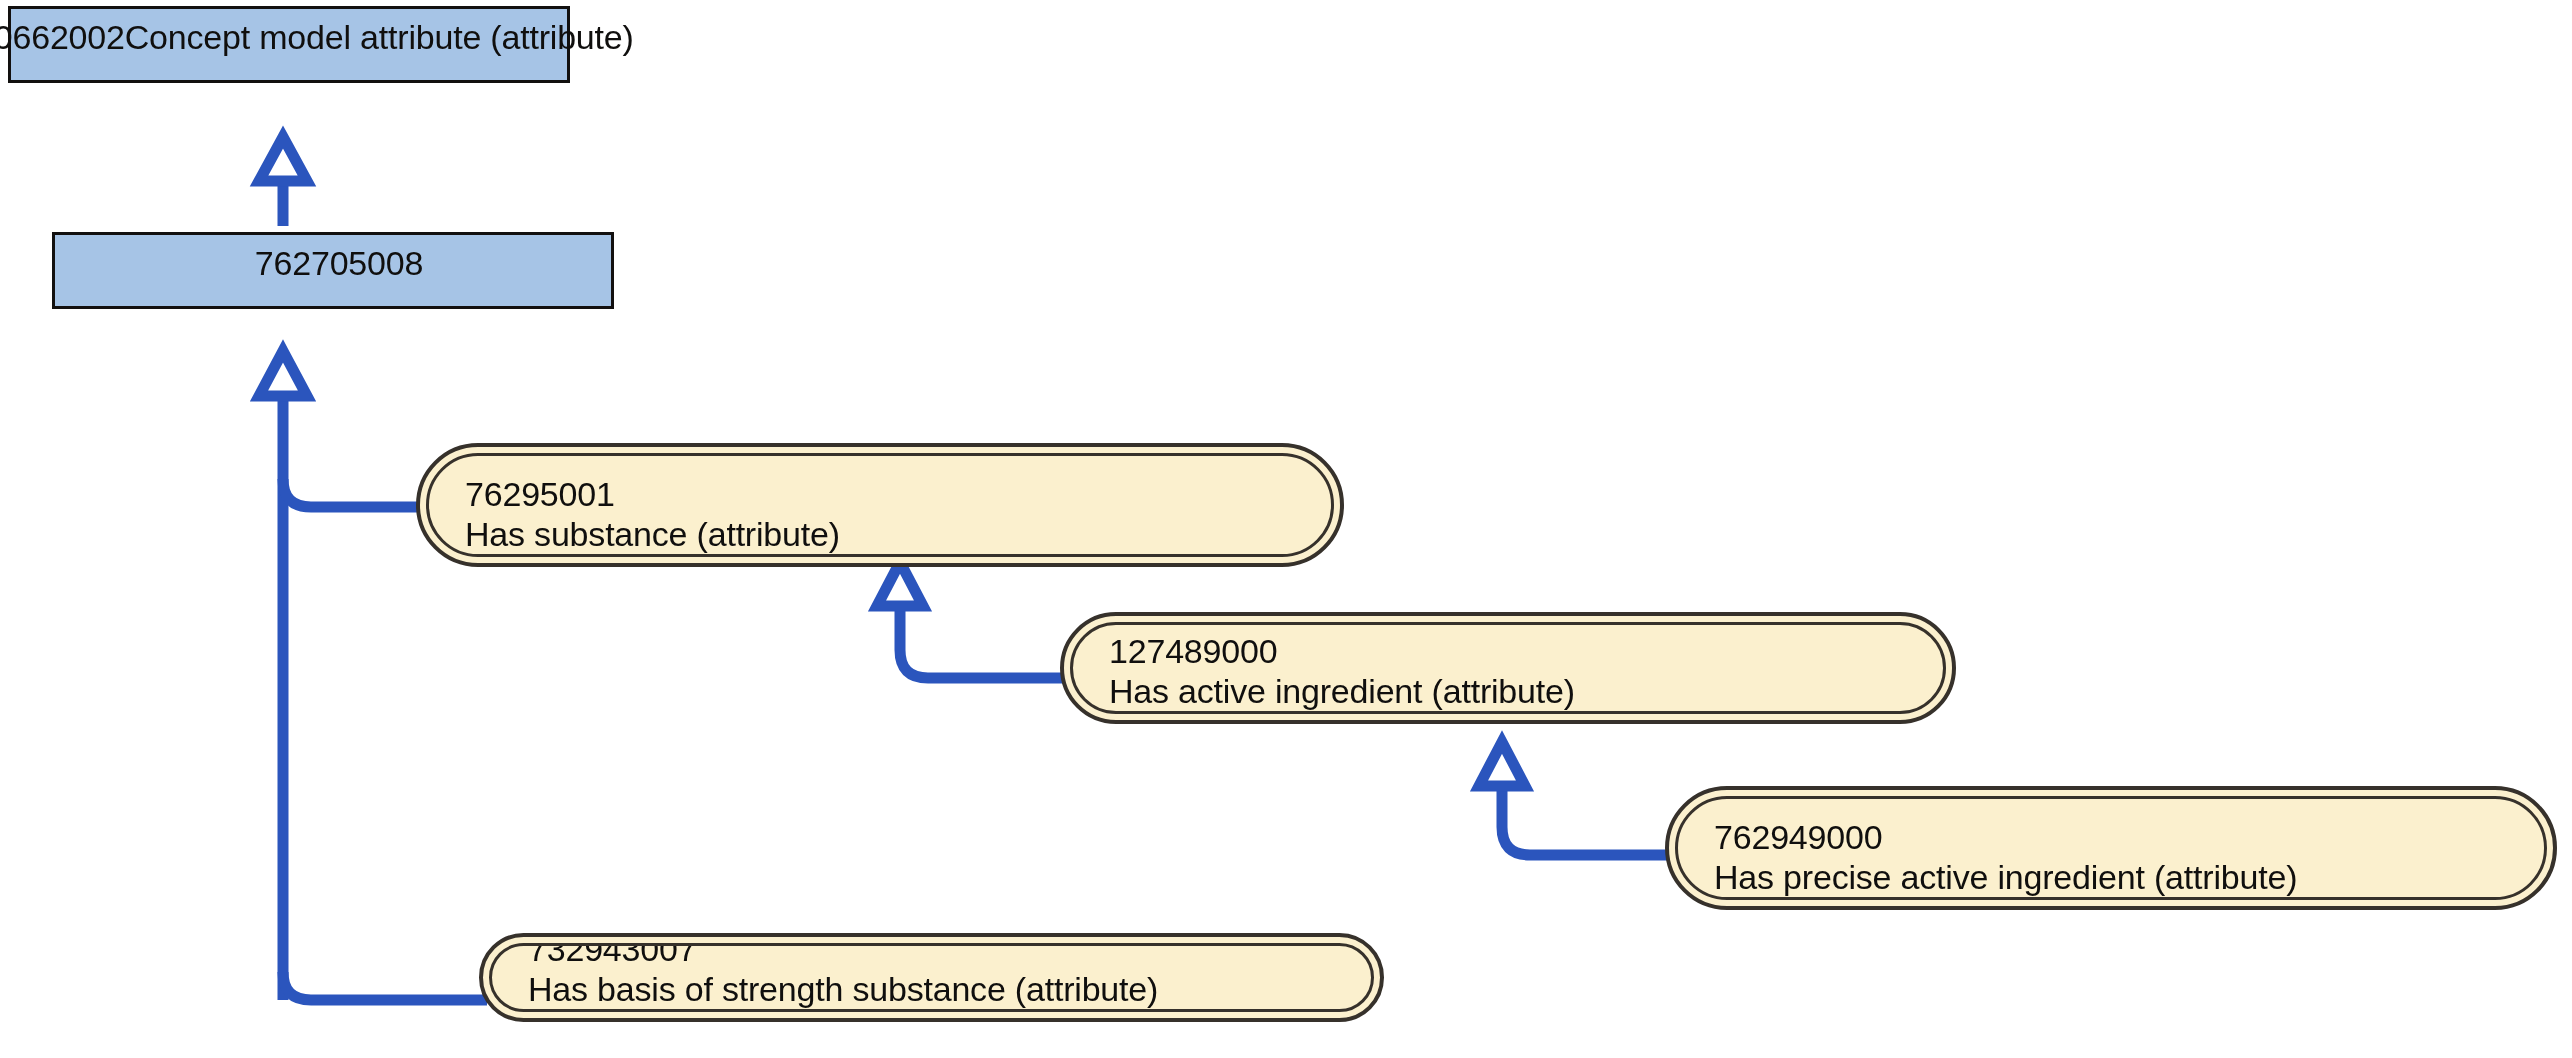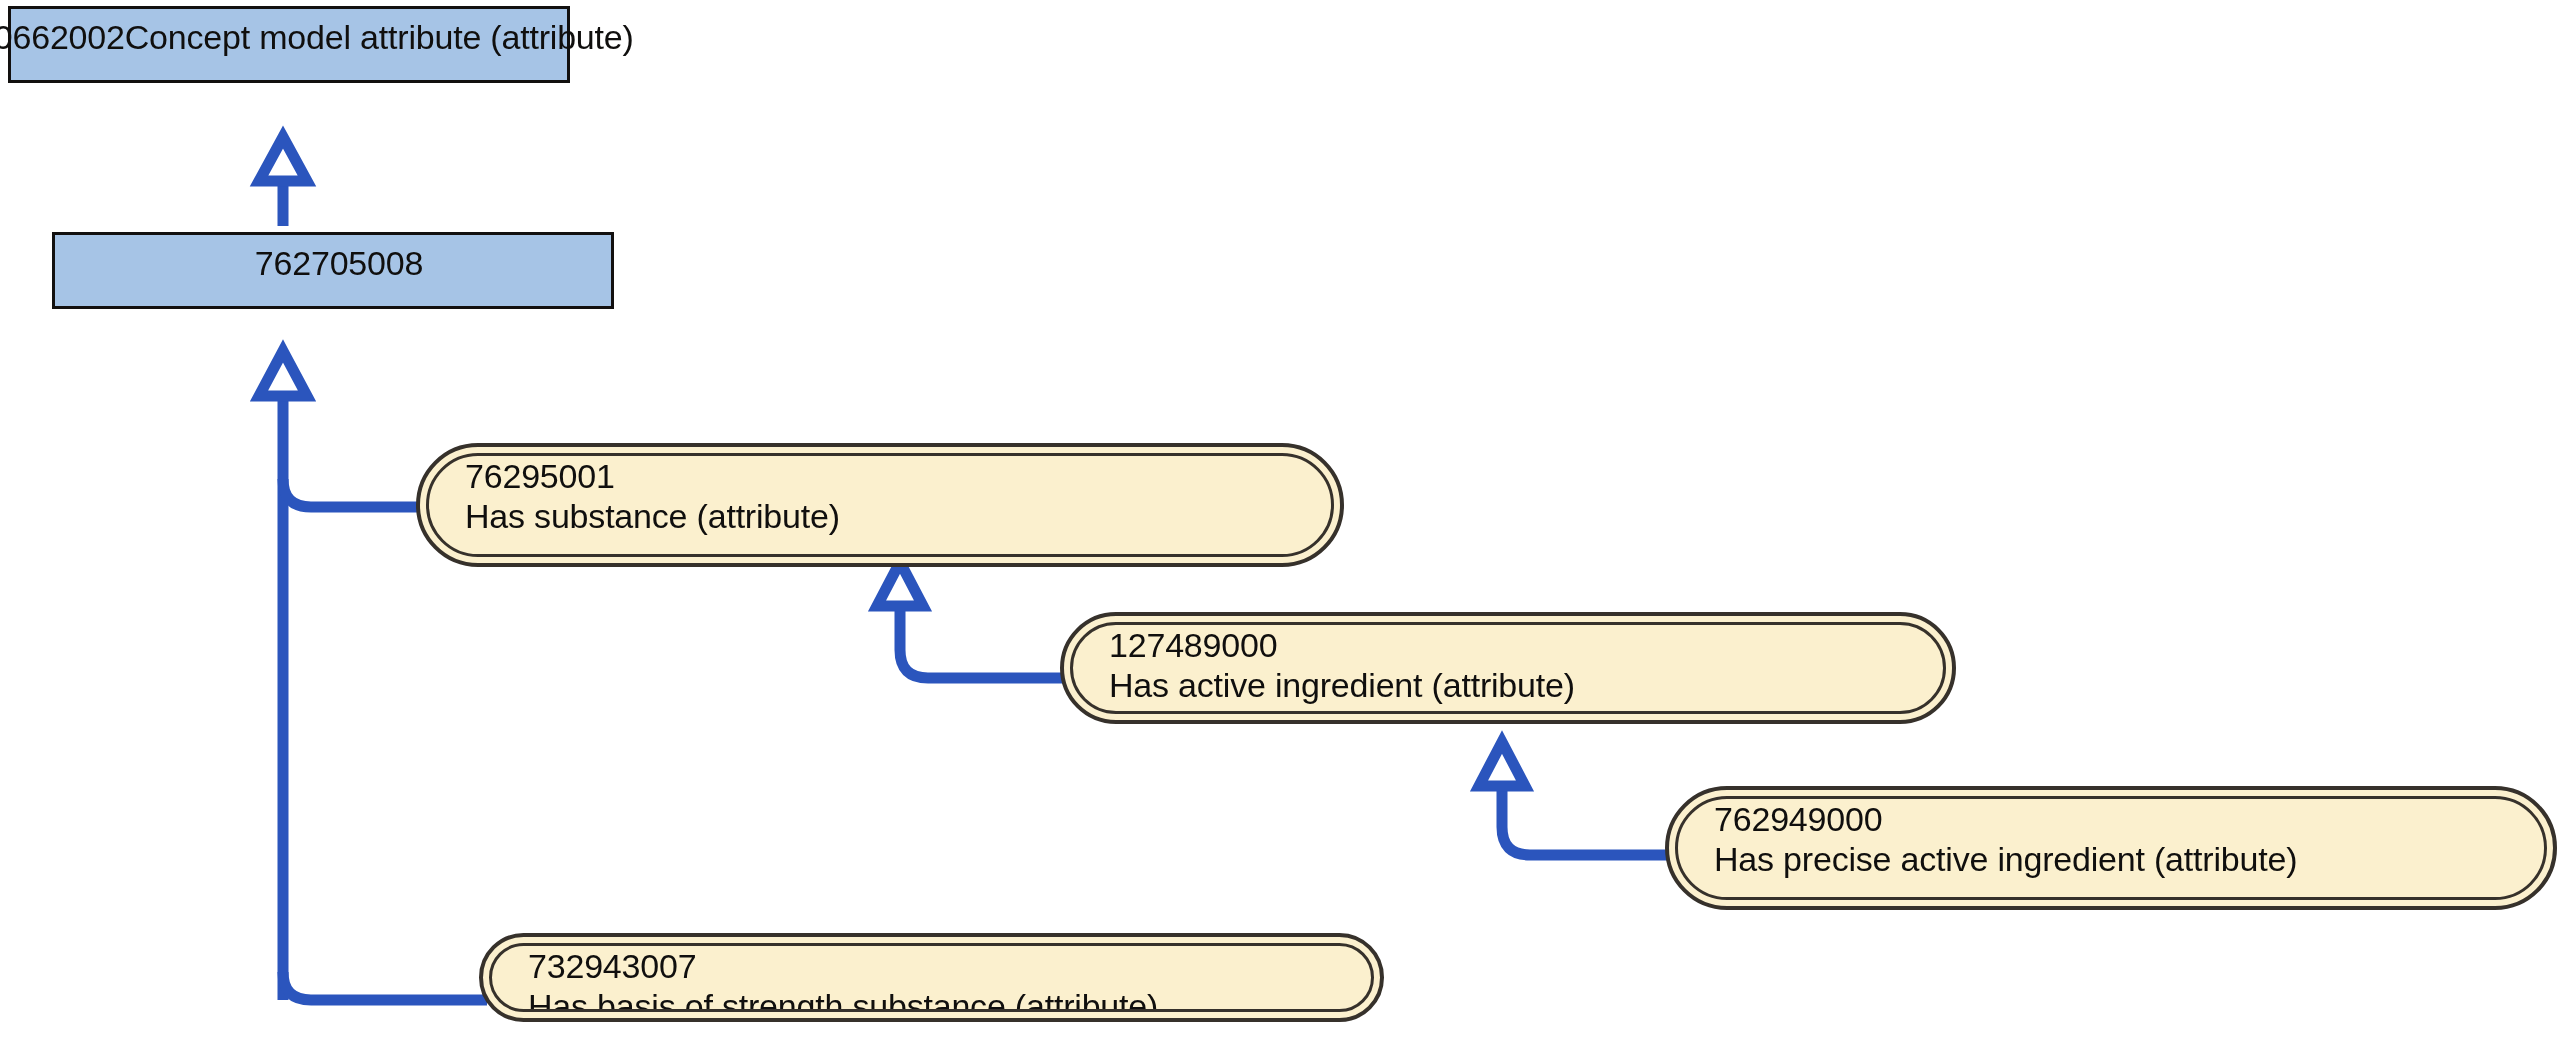--- a/index.html
+++ b/index.html
@@ -62,21 +62,21 @@
     position: absolute;
     left: 6px;
     right: 6px;
     top: 6px;
     bottom: 6px;
     border: 3px solid #36312b;
     border-radius: 999px;
     background: #fbf0ce;
     display: flex;
     flex-direction: column;
-    justify-content: flex-start;
+    justify-content: flex-end;
     padding-left: 36px;
     overflow: hidden;
   }
   .round-node .line {
     color: #100f0e;
     font-size: 34px;
     line-height: 40px;
     white-space: nowrap;
     letter-spacing: -0.2px;
   }

